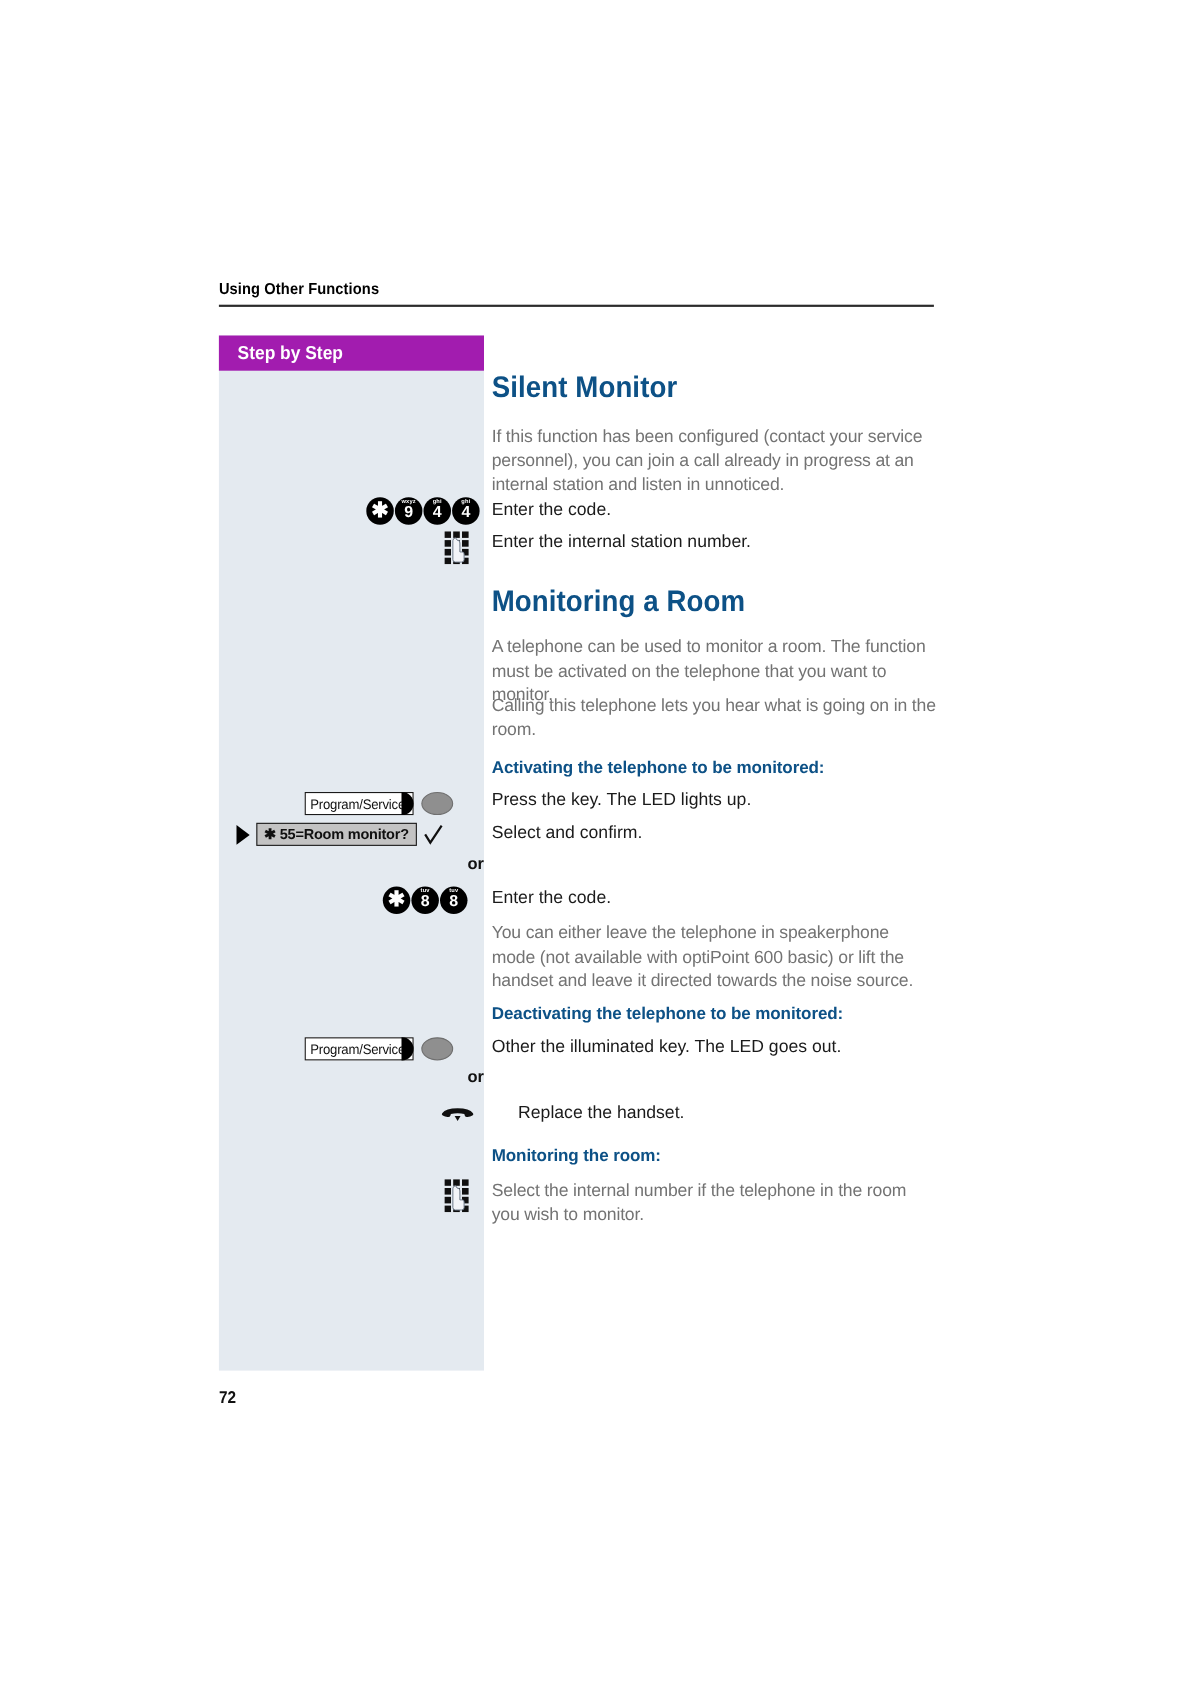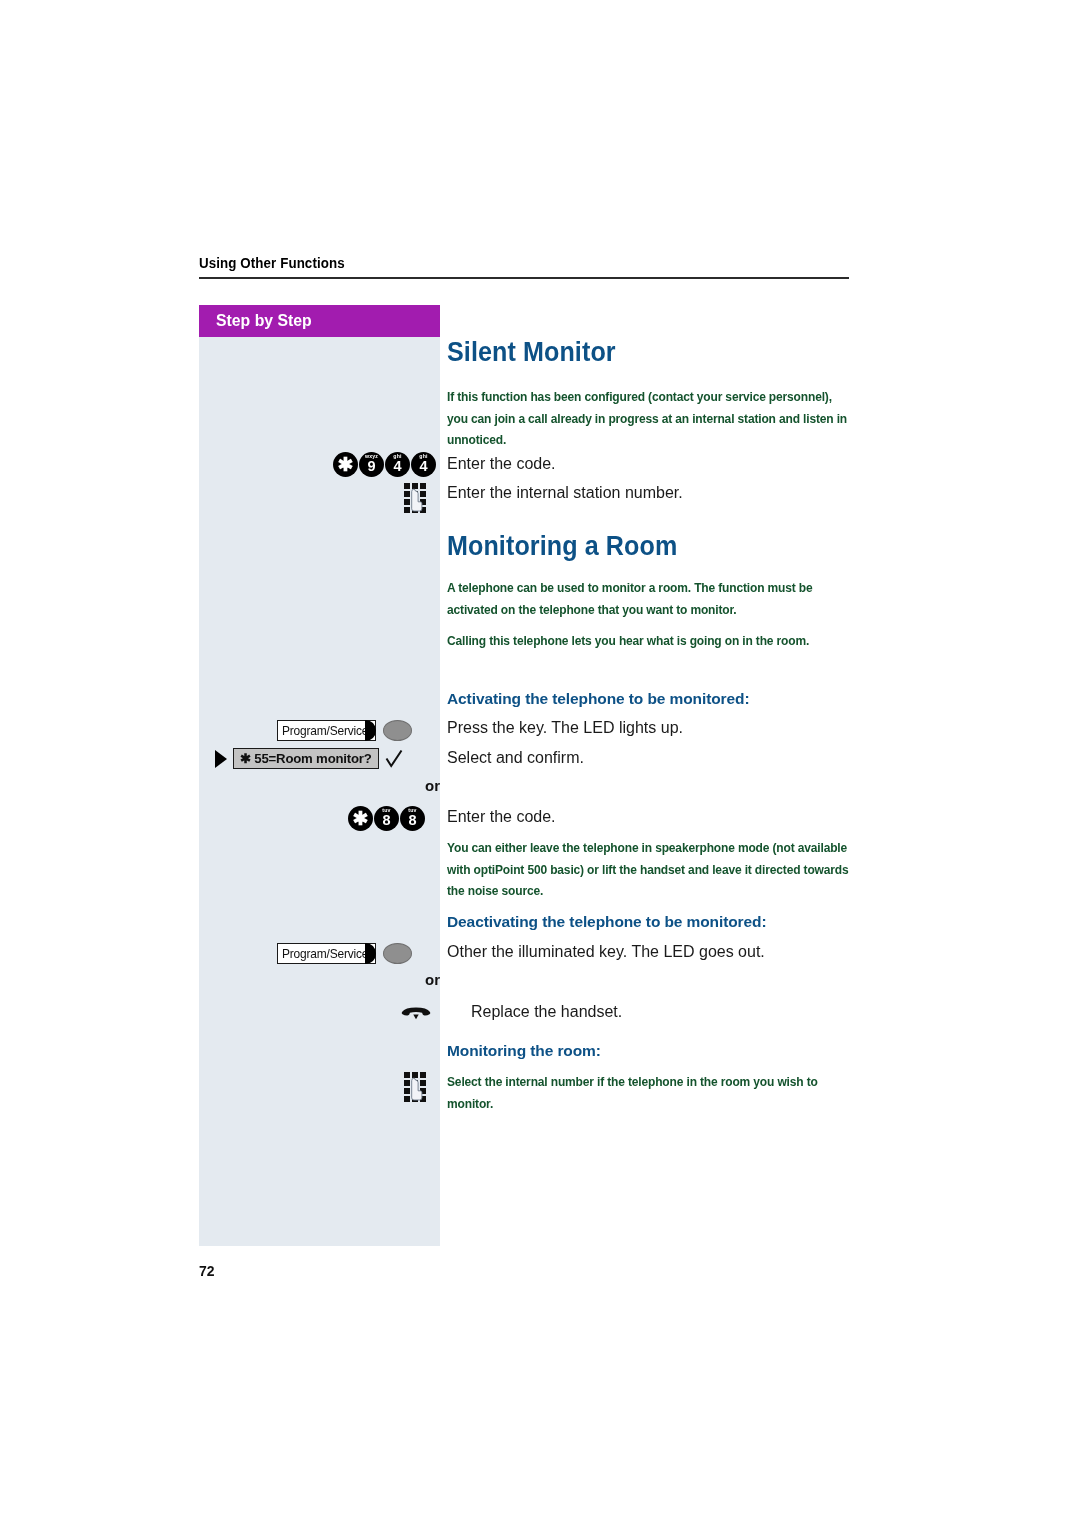--- a/index.html
+++ b/index.html
@@ -91,25 +91,24 @@
   h2.sub-title {
     margin: 0;
     color: #0d5186;
     font-size: 15.5px;
     font-weight: bold;
     letter-spacing: -0.1px;
     white-space: nowrap;
   }
   p.body-text {
     margin: 0;
-    font-size: 12px;
+    font-size: 16px;
     line-height: 21.5px;
-    color: #14532d;
+    color: #737373;
     letter-spacing: -0.15px;
-    font-weight: bold;
   }
 
   
   .abs { position: absolute; }
 
   
   .keygroup {
     position: absolute;
     display: flex;
     align-items: center;
@@ -367,21 +366,21 @@
       <span class="letters">tuv</span>
       <span class="digit">8</span>
     </span>
     <span class="dialkey">
       <span class="letters">tuv</span>
       <span class="digit">8</span>
     </span>
   </div>
   <div class="abs" style="left:447px; top:808px; width:404px;">Enter the code.</div>
 
-  <p class="body-text abs" style="left:447px; top:838px; width:404px;">You can either leave the telephone in speakerphone mode (not available with optiPoint 500 basic) or lift the handset and leave it directed towards the noise source.</p>
+  <p class="body-text abs" style="left:447px; top:838px; width:404px;">You can either leave the telephone in speakerphone mode (not available with optiPoint 600 basic) or lift the handset and leave it directed towards the noise source.</p>
 
   <h2 class="sub-title abs" style="left:447px; top:913px;">Deactivating the telephone to be monitored:</h2>
 
   <div class="fnkey" style="left:277px; top:943px;">
     <span class="keybody">
       <span class="klabel">Program/Service</span>
       <span class="tab"></span>
     </span>
     <span class="led"></span>
   </div>

